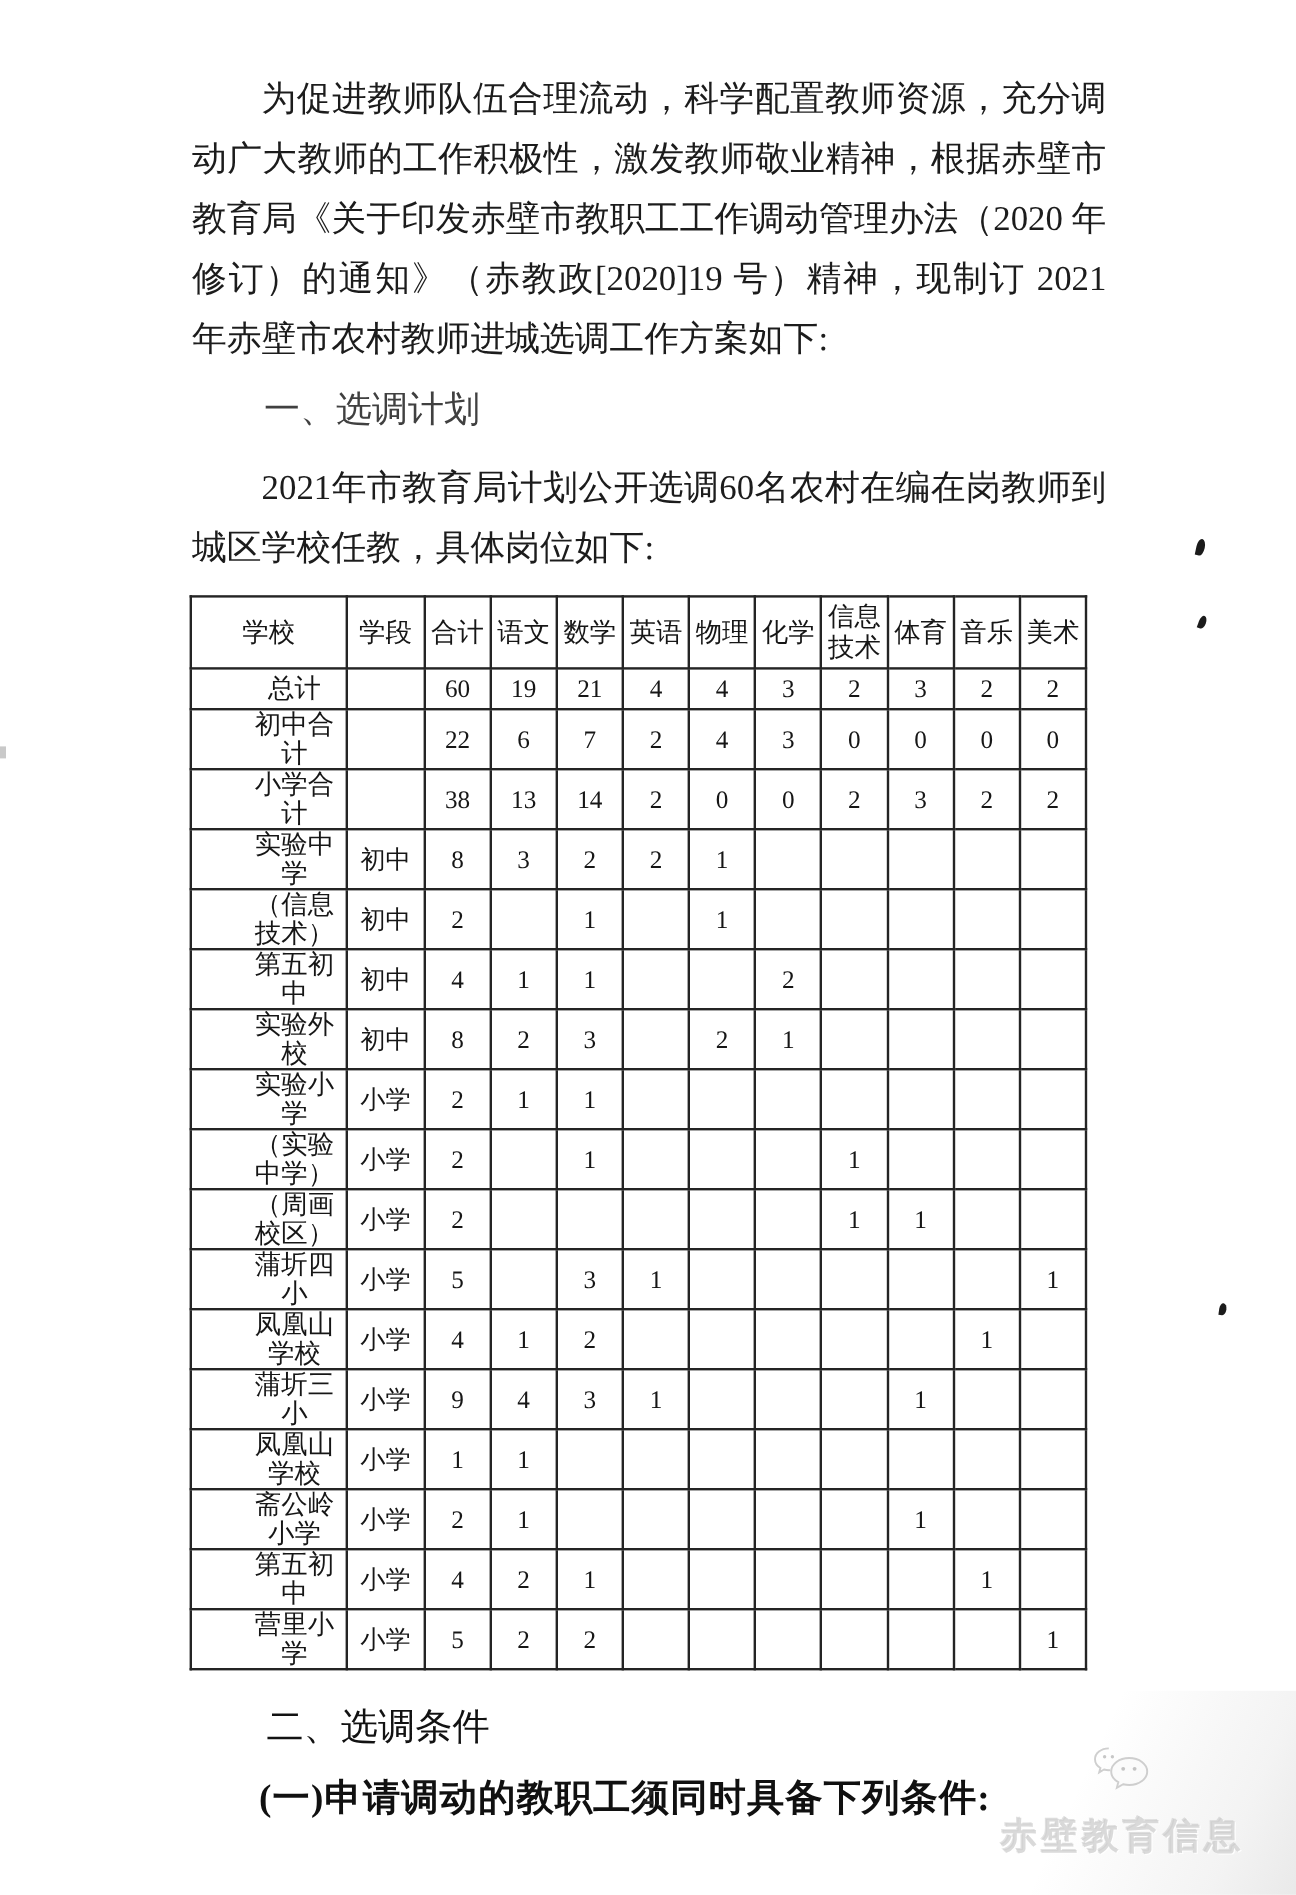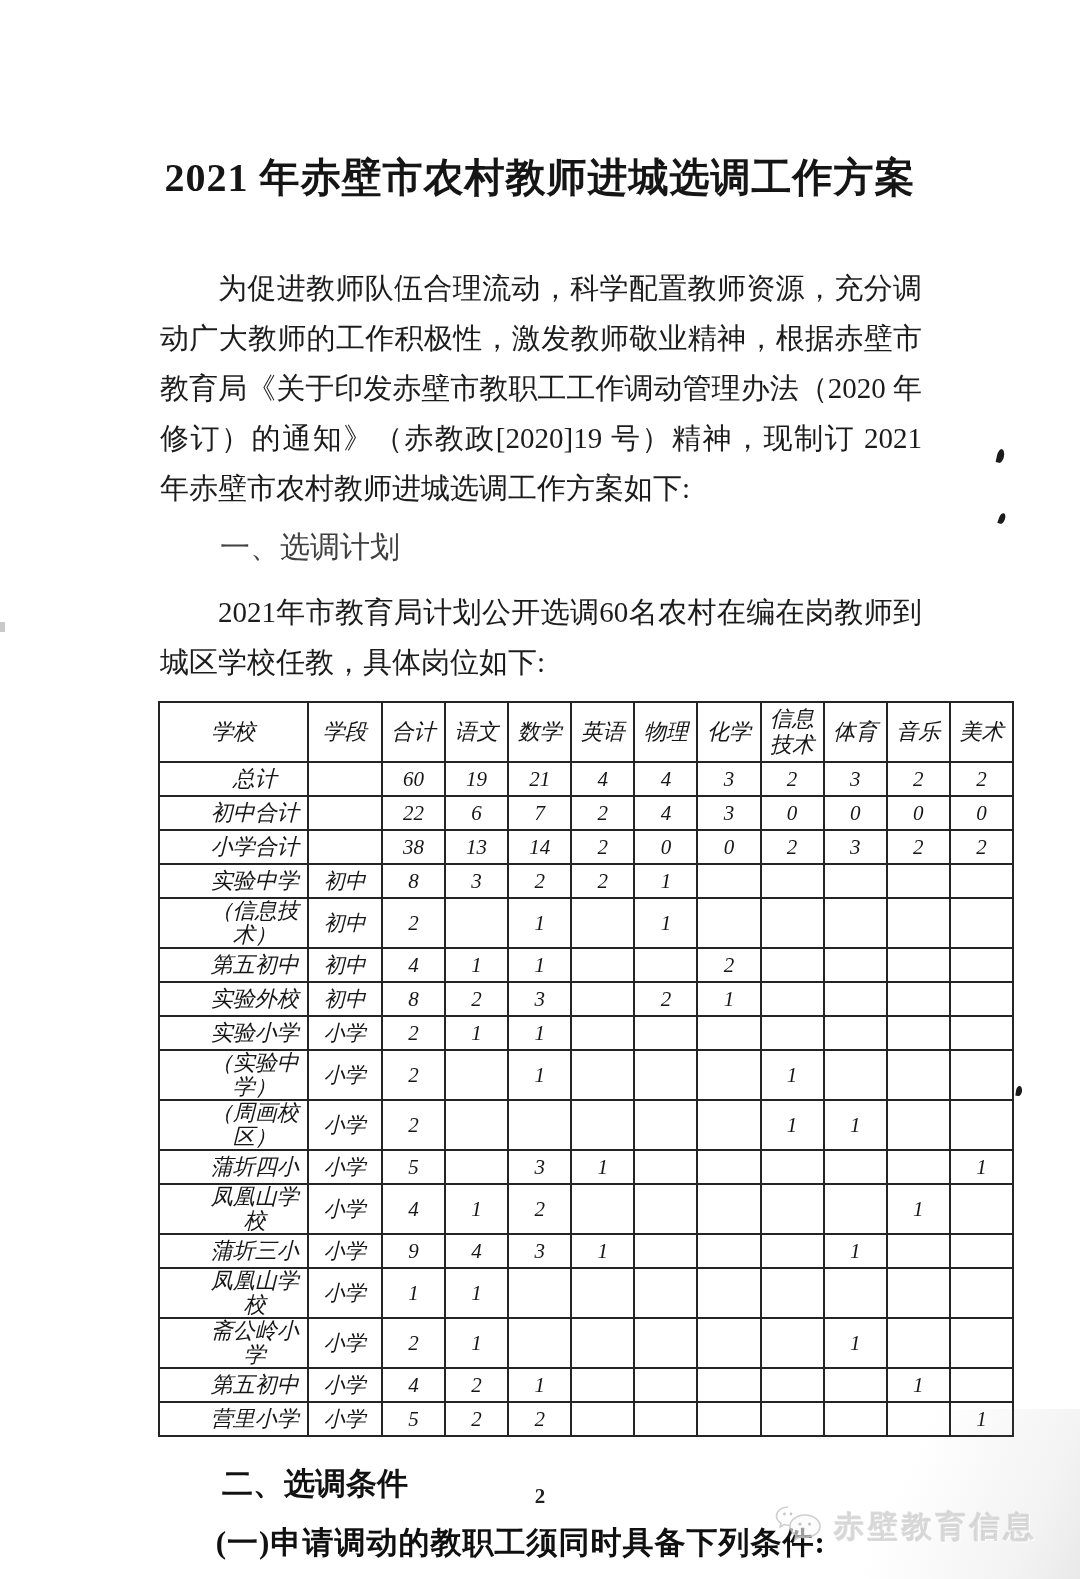--- a/index.html
+++ b/index.html
@@ -37,47 +37,46 @@
     margin: 10px 160px 16px 160px;
     font-size: 30px;
     font-weight: normal;
     text-indent: 2em;
     color: #404040;
     line-height: 48px;
   }
 
   .plan-table {
     margin: 14px 0 0 158px;
-    width: 856px;
+    width: 748px;
     border-collapse: collapse;
     table-layout: fixed;
     font-size: 21px;
     color: #161616;
-    font-style: italic;
   }
   .plan-table th, .plan-table td {
     border: 2px solid #242424;
     text-align: center;
     vertical-align: middle;
     padding: 0 1px;
     overflow: hidden;
   }
   .plan-table th {
     height: 58px;
     font-weight: normal;
     font-size: 22px;
     line-height: 26px;
   }
   .plan-table td { height: 32px; line-height: 24px; }
   .plan-table td.school-cell { font-size: 22px; padding-left: 44px; }
 
   .section2-heading {
     margin: 22px 160px 0 160px;
     font-size: 31px;
-    font-weight: bold;
+    font-weight: normal;
     text-indent: 2em;
     color: #121212;
     line-height: 50px;
   }
   .subsection-heading {
     margin: 8px 160px 0 160px;
     font-size: 31px;
     font-weight: bold;
     text-indent: 1.8em;
     color: #101010;
@@ -102,20 +101,21 @@
     background: linear-gradient(115deg, rgba(255,255,255,0) 55%, rgba(140,140,140,0.10) 85%, rgba(120,120,120,0.16) 100%);
     pointer-events: none;
   }
 
   .watermark {
     position: absolute;
     right: 42px; bottom: 28px;
     display: flex;
     align-items: center;
     gap: 8px;
+    flex-direction: column;
   }
   .watermark-text {
     font-size: 30px;
     font-weight: bold;
     letter-spacing: 4px;
     color: rgba(205,205,205,0.75);
     text-shadow: 1px 1px 0 rgba(255,255,255,0.9), -1px -1px 0 rgba(170,170,170,0.35);
     font-family: "Liberation Sans", "DejaVu Sans", sans-serif;
   }
 
@@ -124,21 +124,20 @@
   #speck-1 { left: 997px; top: 449px; width: 7px; height: 14px; transform: rotate(12deg); }
   #speck-2 { left: 999px; top: 513px; width: 6px; height: 11px; transform: rotate(20deg); }
   #speck-3 { left: 1016px; top: 1086px; width: 6px; height: 10px; transform: rotate(8deg); }
   #speck-4 { left: 0px; top: 622px; width: 5px; height: 10px; background: #c9c9c9; }
 </style>
 </head>
 <body>
 
 <div class="page">
 
-  <div class="doc-title">2021 年赤壁市农村教师进城选调工作方案</div>
 
   <div class="body-text">
     <p>为促进教师队伍合理流动，科学配置教师资源，充分调动广大教师的工作积极性，激发教师敬业精神，根据赤壁市教育局《关于印发赤壁市教职工工作调动管理办法（2020 年修订）的通知》（赤教政[2020]19 号）精神，现制订 2021 年赤壁市农村教师进城选调工作方案如下:</p>
   </div>
 
   <div class="section-heading">一、选调计划</div>
 
   <div class="body-text" style="margin-top:8px">
     <p>2021年市教育局计划公开选调60名农村在编在岗教师到城区学校任教，具体岗位如下:</p>
   </div>

